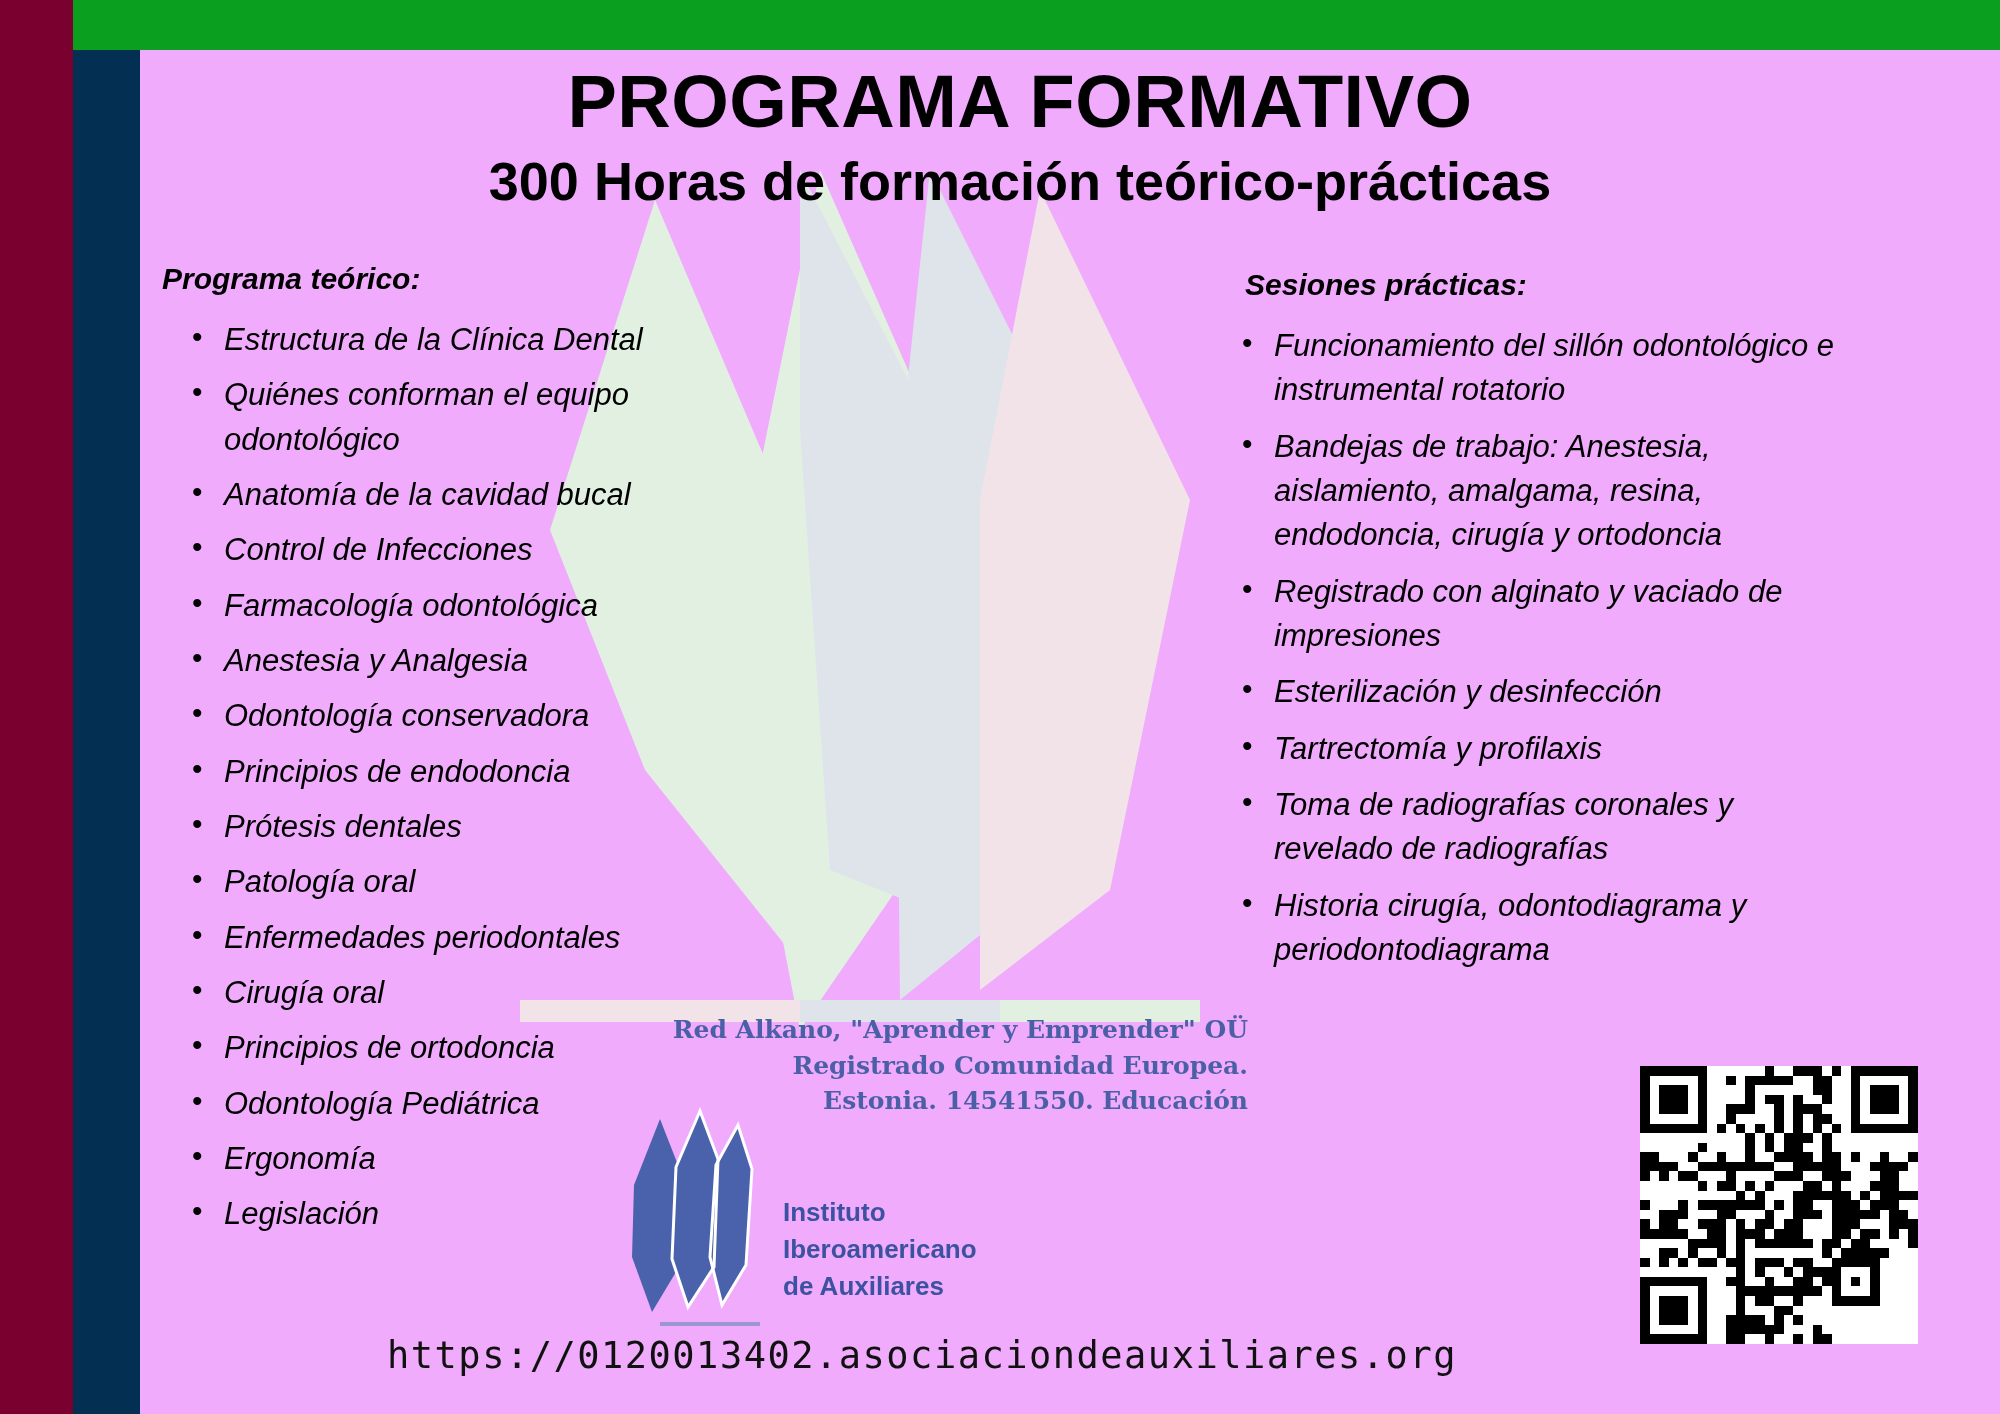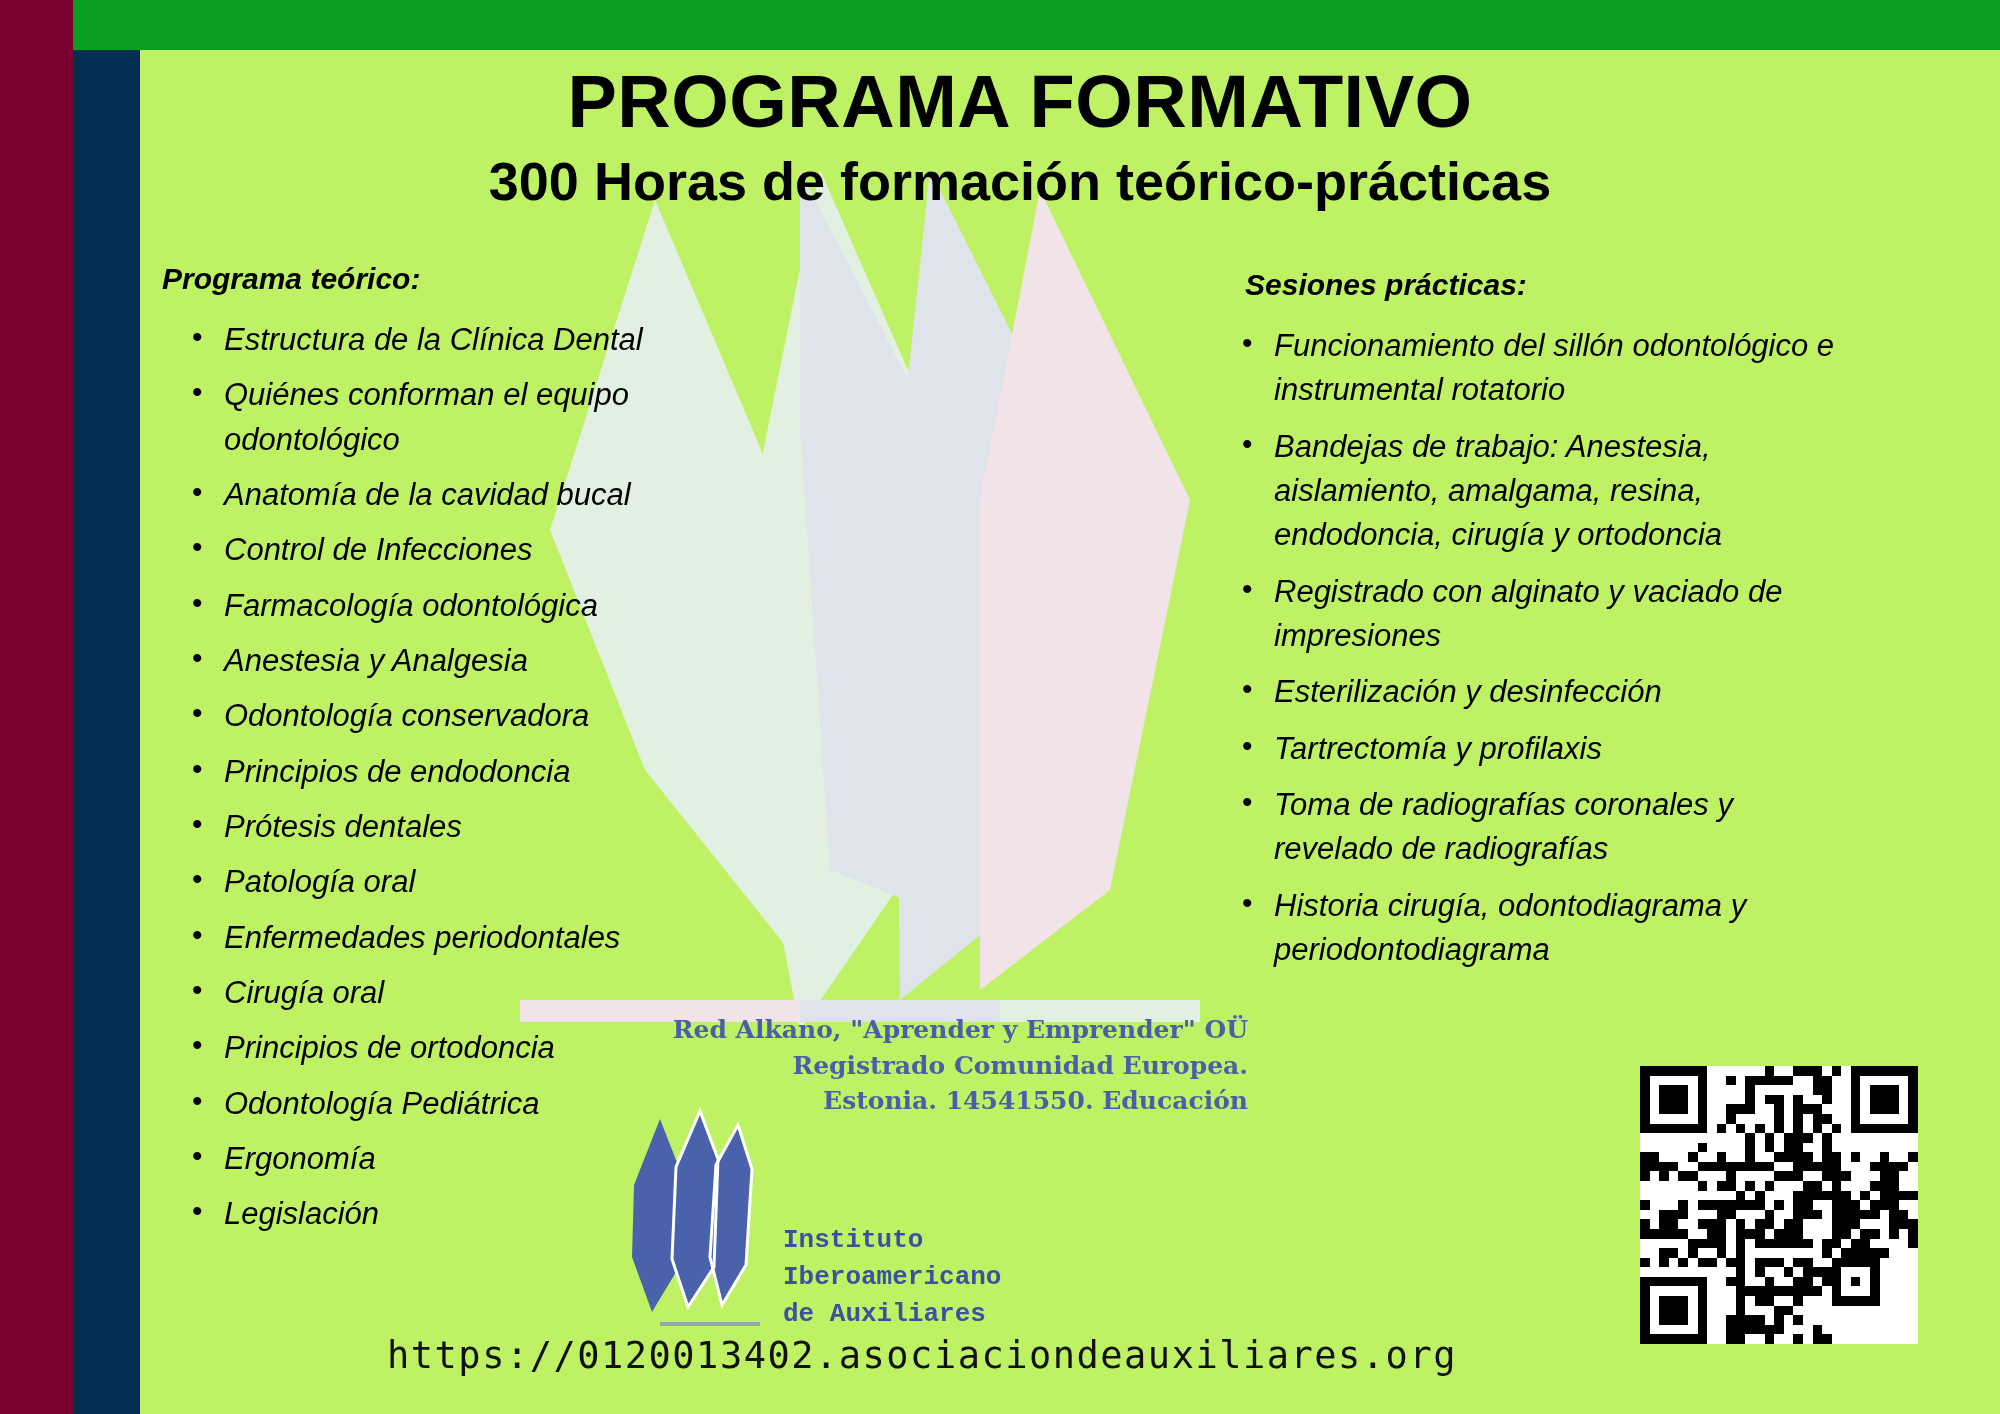--- a/index.html
+++ b/index.html
@@ -8,21 +8,21 @@
     padding: 0;
     background: #ffffff;
   }
   body {
     font-family: "Liberation Sans", sans-serif;
   }
   #poster {
     position: relative;
     width: 2000px;
     height: 1414px;
-    background: #bef264;
+    background: #f0abfc;
     overflow: hidden;
   }
 
   
   .bar-maroon {
     position: absolute;
     left: 0; top: 0;
     width: 73px; height: 1414px;
     background: #7a0030;
     z-index: 5;
@@ -138,27 +138,26 @@
     white-space: pre-line;
   }
   .logo-mark {
     position: absolute;
     left: 28px; top: 95px;
     width: 130px; height: 225px;
   }
   .logo-inst-text {
     position: absolute;
     left: 185px; top: 182px;
-    font-family: Liberation Mono, monospace;
+    font-family: Liberation Sans, sans-serif;
     font-weight: bold;
     font-size: 26px;
     line-height: 1.42;
     color: #3c52a0;
     white-space: pre-line;
-    margin-top: 28px;
   }
   .logo-underline {
     position: absolute;
     left: 62px; top: 310px;
     width: 100px; height: 4px;
     background: #7f90c4;
     opacity: .75;
   }
 
   

